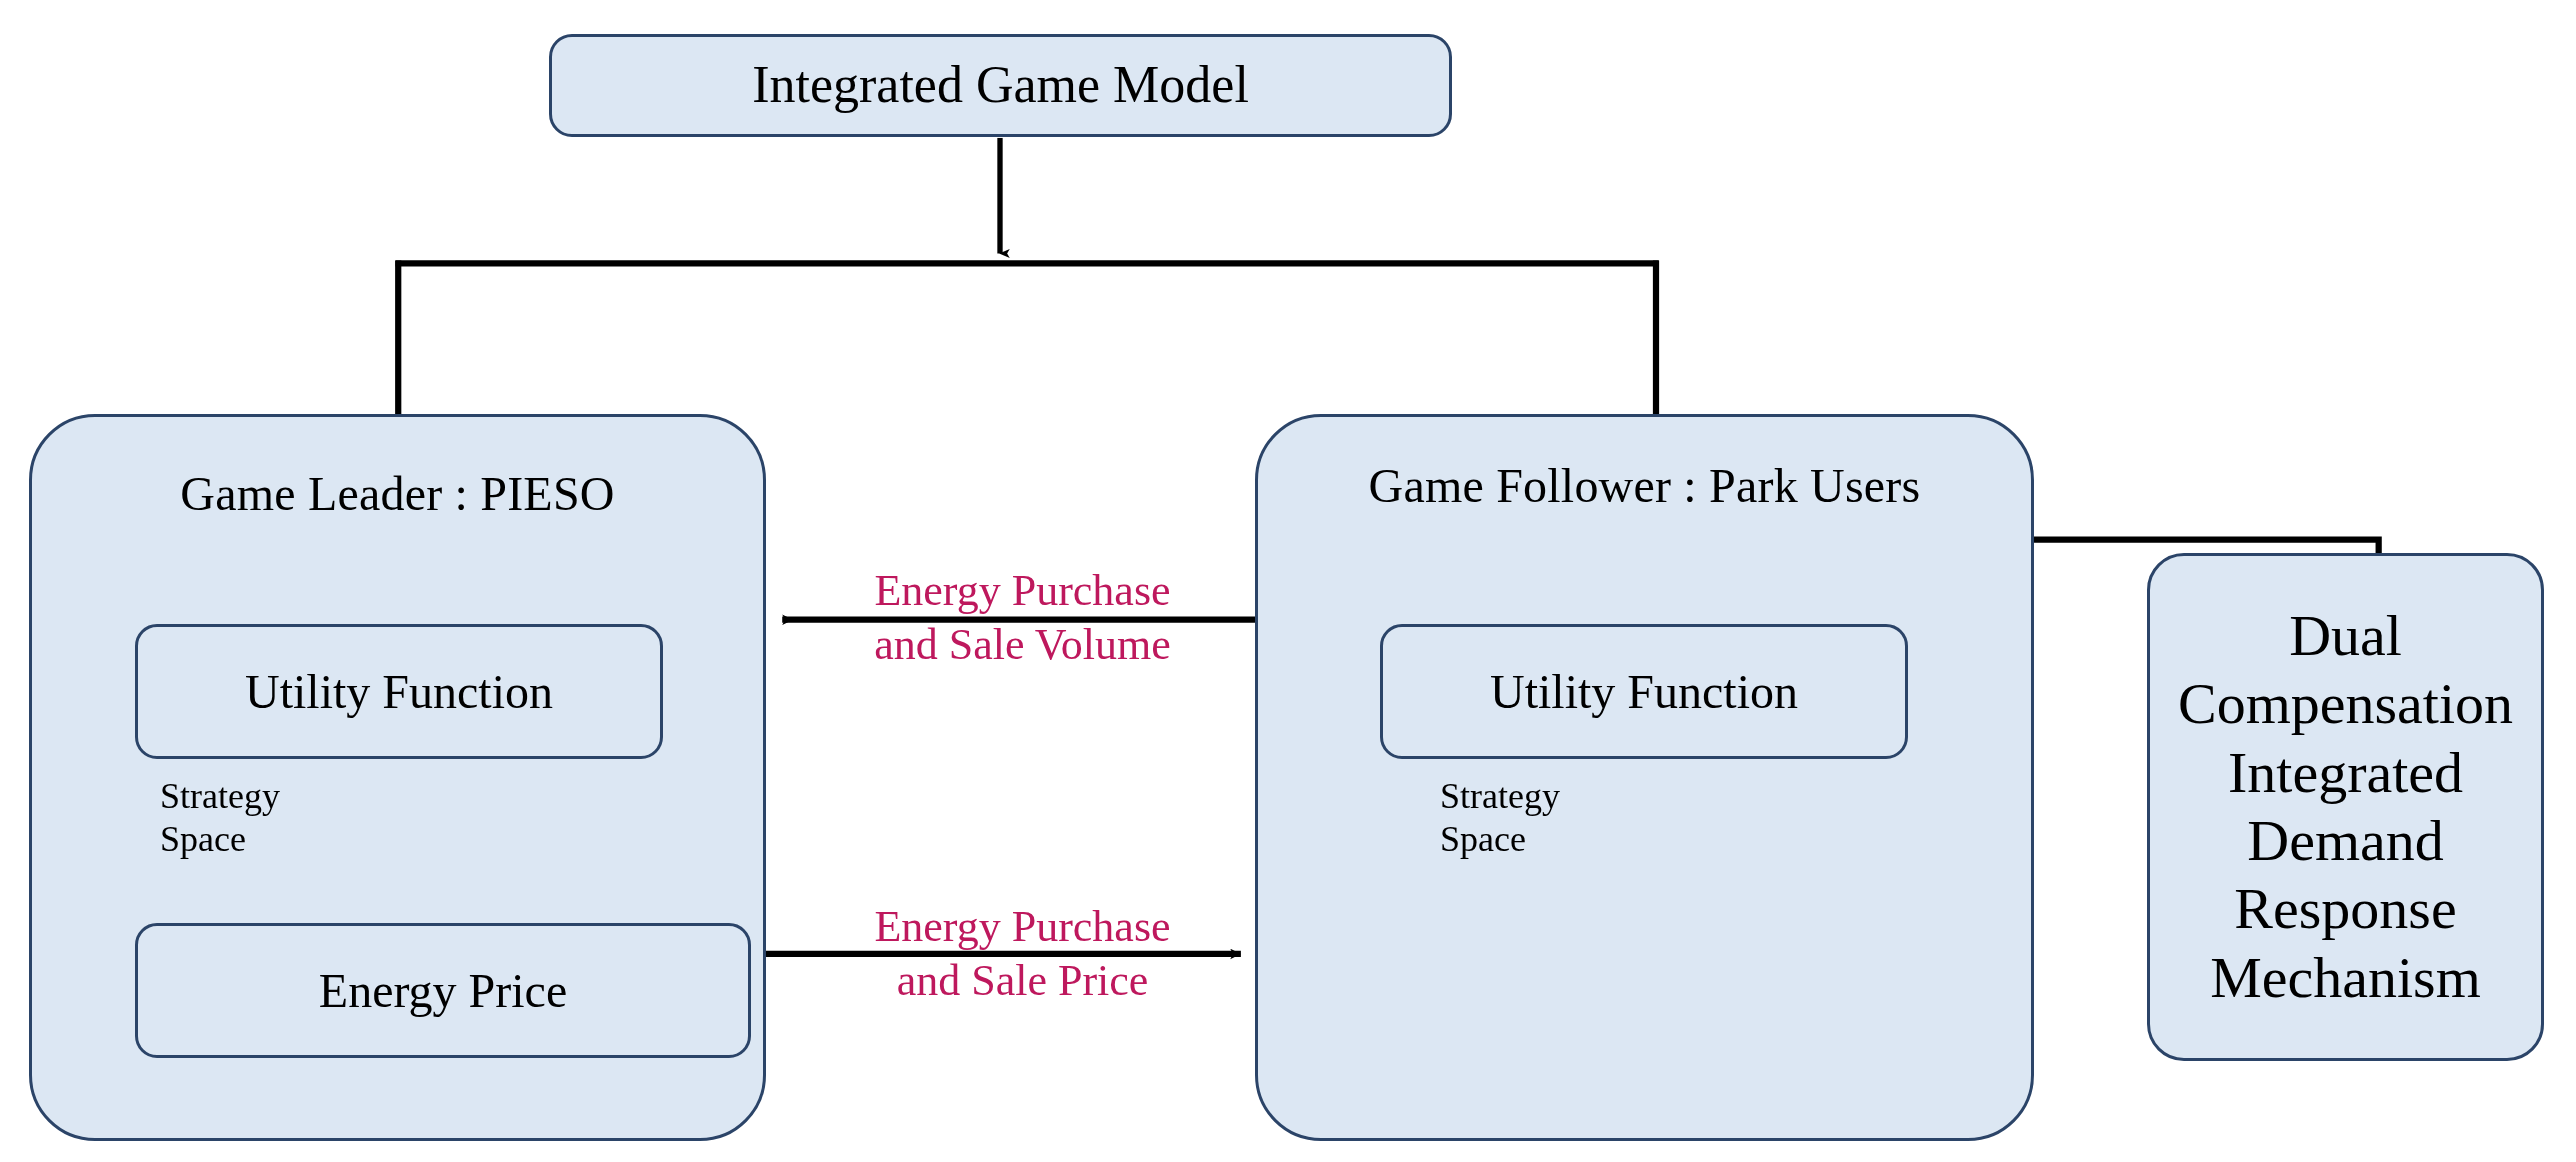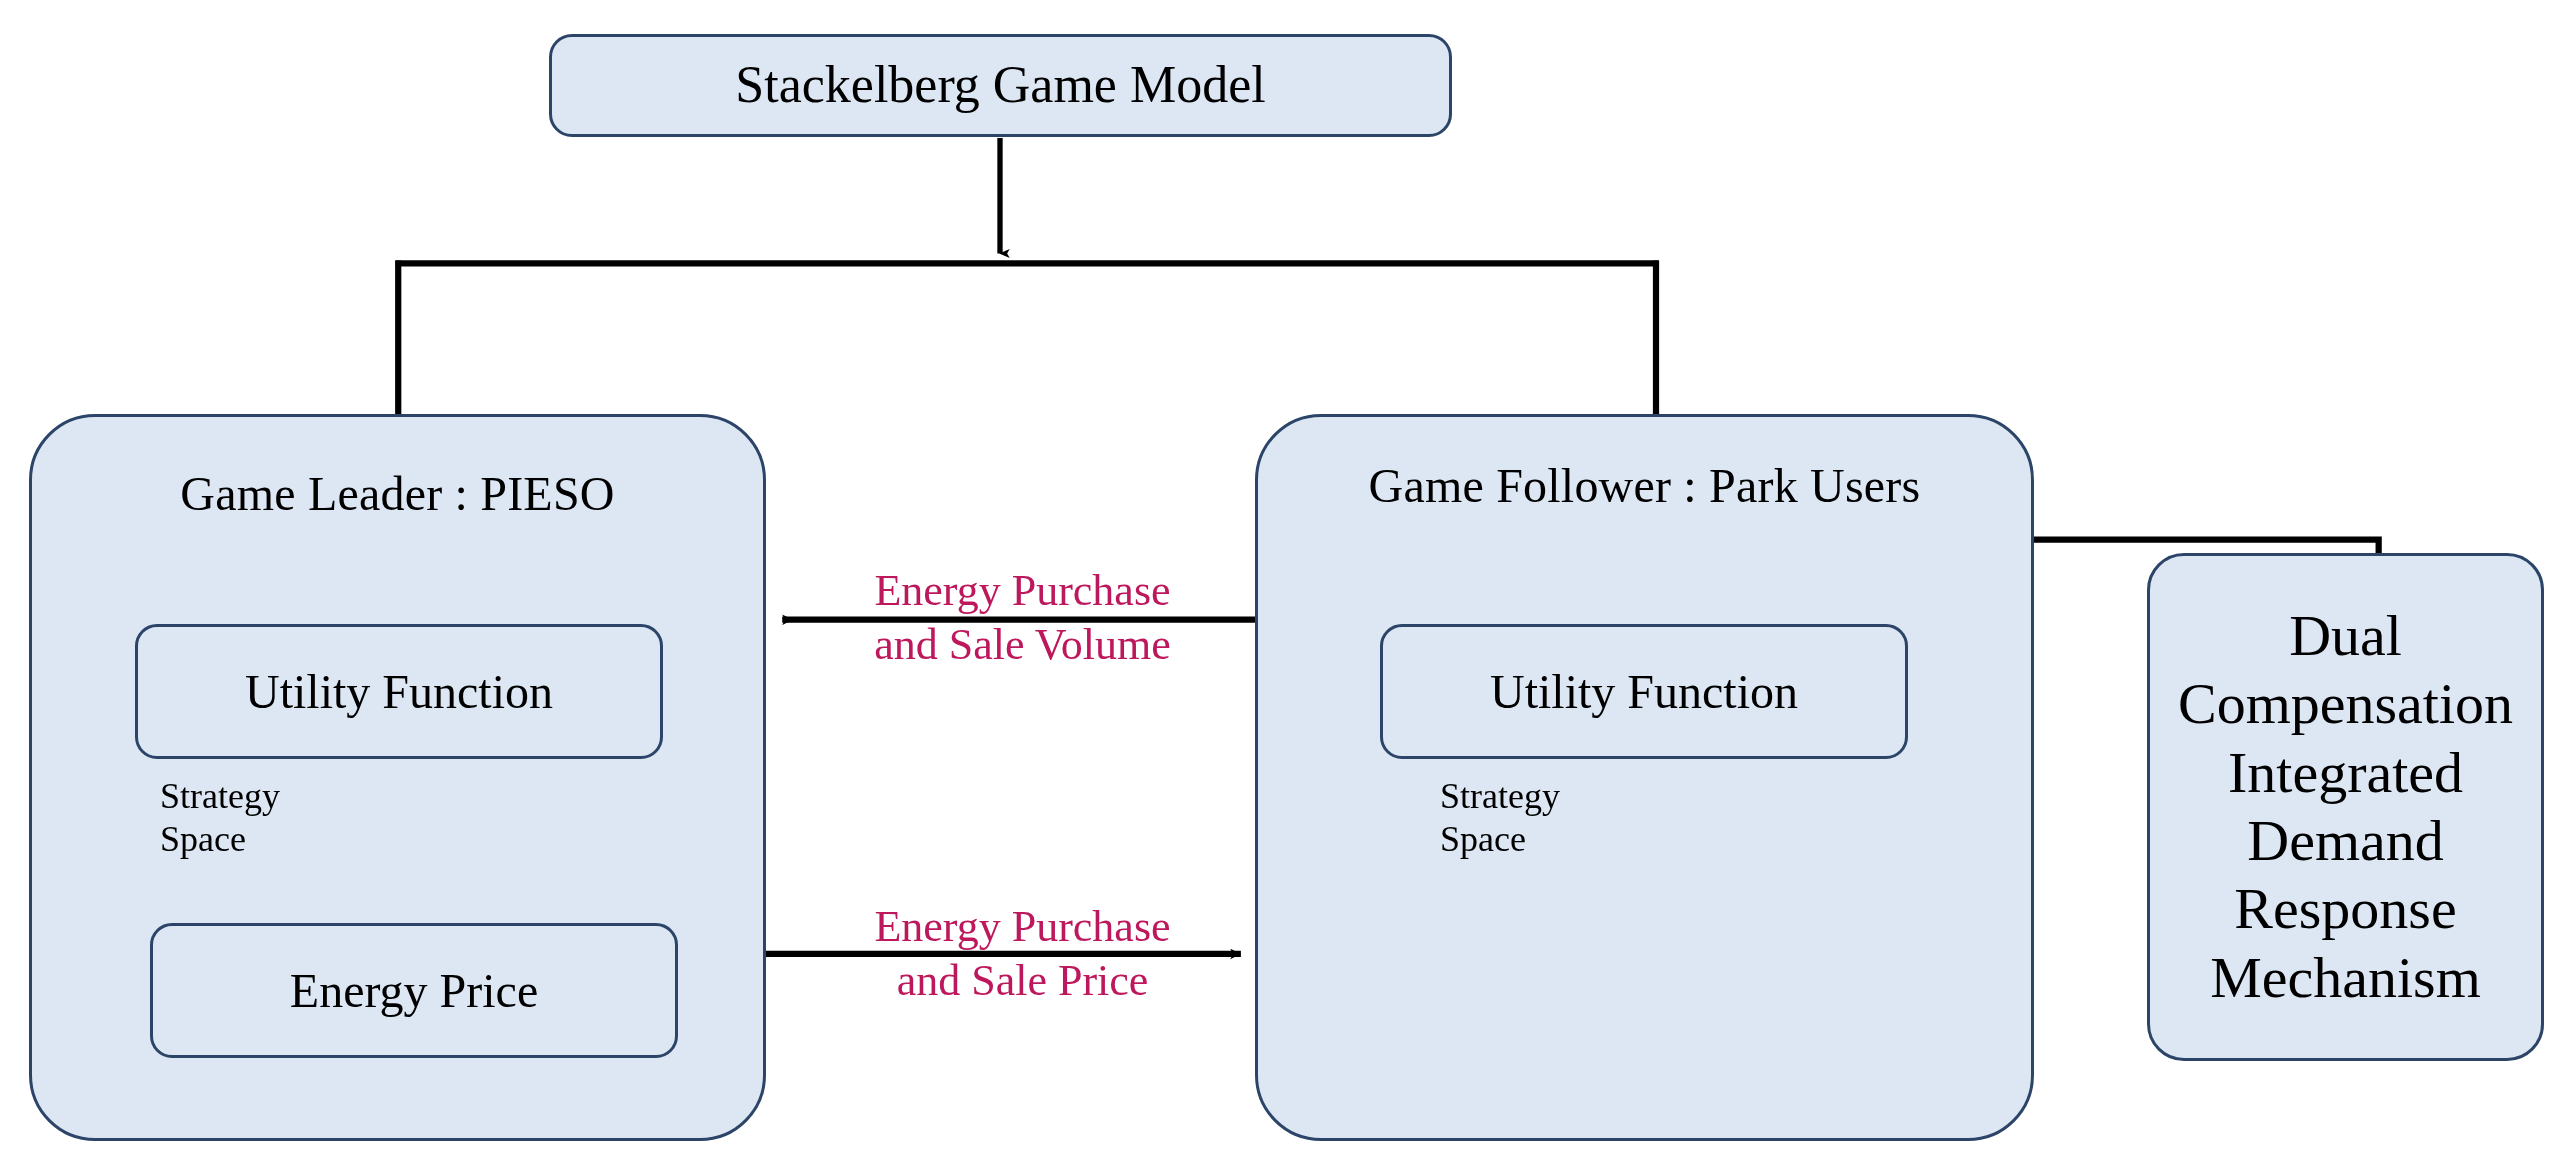--- a/index.html
+++ b/index.html
@@ -124,35 +124,35 @@
     <g>
       <line x1="451" y1="856" x2="451" y2="1028" stroke="#000" stroke-width="6" marker-end="url(#arrowDown)"></line>
     </g>
 
     <g>
       <line x1="1851" y1="856" x2="1851" y2="1028" stroke="#000" stroke-width="6" marker-end="url(#arrowDown)"></line>
     </g>
   </svg>
 
   <div class="node small" style="left:549px; top:34px; width:903px; height:103px; border-radius:23px;">
-    <span class="node-label top-title">Stackelberg Game Model</span>
+    <span class="node-label top-title">Integrated Game Model</span>
   </div>
 
   <div class="node outer" style="left:29px; top:414px; width:737px; height:727px;">
     <span class="title-text" style="left:0; right:0; top:51px;">Game Leader : PIESO</span>
   </div>
 
   <div class="node inner" style="left:135px; top:624px; width:528px; height:135px;">
     <span class="node-label">Utility Function</span>
   </div>
 
   <div class="strategy-label" style="left:160px; top:775px; width:231px;">Strategy
 Space</div>
 
-  <div class="node inner" style="left:135px; top:923px; width:528px; height:135px;margin-left:15px;">
+  <div class="node inner" style="left:135px; top:923px; width:616px; height:135px;">
     <span class="node-label">Energy Price</span>
   </div>
 
   <div class="node outer" style="left:1255px; top:414px; width:779px; height:727px;">
     <span class="title-text" style="left:0; right:0; top:43px;">Game Follower : Park Users</span>
   </div>
 
   <div class="node inner" style="left:1380px; top:624px; width:528px; height:135px;">
     <span class="node-label">Utility Function</span>
   </div>

